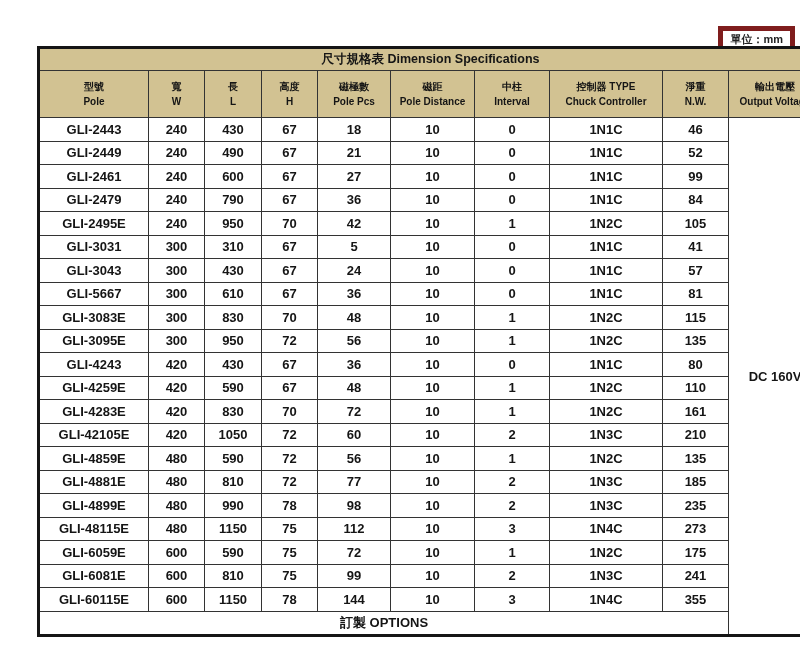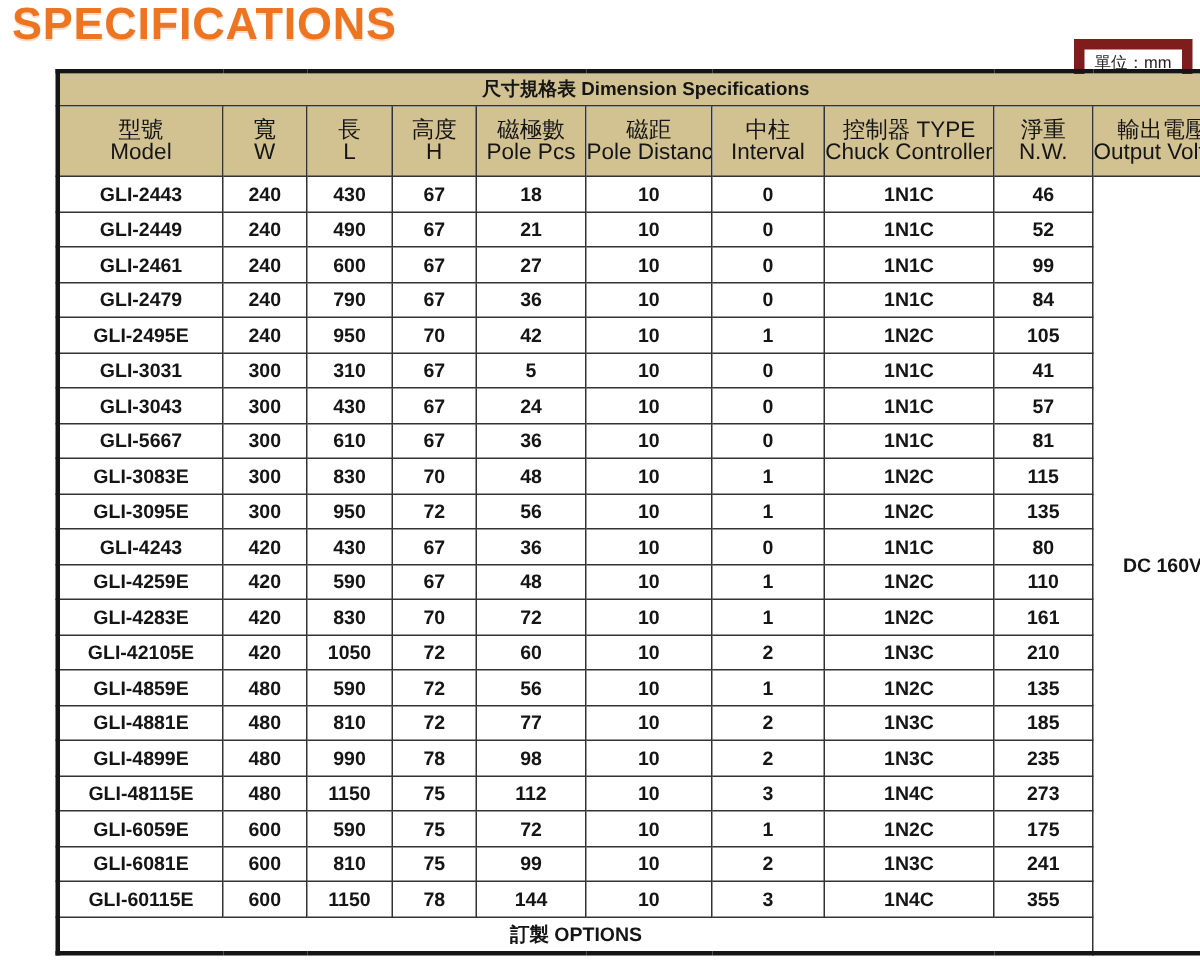--- a/index.html
+++ b/index.html
@@ -23,25 +23,25 @@
     font-size: 30px;
     font-weight: 800;
     letter-spacing: 0.5px;
     color: #ED7522;
     text-shadow: 0 1px 0 rgba(237,117,34,0.25);
   }
   .unit-label {
     position: absolute;
     top: 26px;
     right: 5px;
-    border: 7px solid #7f1d1d;
+    border: 5px solid #7f1d1d;
     background: #ffffff;
     padding: 1px 7px 2px 7px;
     font-size: 11px;
-    font-weight: normal;
+    font-weight: bold;
     color: #222222;
   }
   table.spec-table {
     position: absolute;
     top: 46px;
     left: 24px;
     width: 784px;
     border-collapse: collapse;
     table-layout: fixed;
     border: 3px solid #151515;
@@ -59,43 +59,42 @@
   }
   .spec-table thead th {
     background: #d2c292;
   }
   th.group-header {
     height: 21px;
     font-size: 12.5px;
   }
   tr.col-headers th {
     height: 46px;
-    font-size: 15px;
+    font-size: 10px;
     line-height: 15px;
-    font-weight: normal;
+    font-weight: bold;
   }
   .spec-table tbody td {
     background: #ffffff;
     height: 22.5px;
     font-size: 13px;
   }
   td.ov-cell {
     font-size: 13px;
     font-weight: bold;
   }
   td.options-cell {
     height: 19px;
     font-size: 12.5px;
   }
 </style>
 </head>
 <body>
 
 <div class="page">
-  <h1 class="page-title">SPECIFICATIONS</h1>
   <div class="unit-label">單位：mm</div>
 
   <table class="spec-table">
     <colgroup id="spec-cols">
         <col style="width: 110px;">
         <col style="width: 56px;">
         <col style="width: 57px;">
         <col style="width: 56px;">
         <col style="width: 73px;">
         <col style="width: 84px;">
@@ -104,21 +103,21 @@
         <col style="width: 66px;">
         <col style="width: 94px;">
       </colgroup>
     <thead>
       <tr>
         <th class="group-header" colspan="10">尺寸規格表 Dimension Specifications</th>
       </tr>
       <tr class="col-headers" id="col-headers">
           <th>
             <div>型號</div>
-            <div>Model</div>
+            <div>Pole</div>
           </th>
           <th>
             <div>寬</div>
             <div>W</div>
           </th>
           <th>
             <div>長</div>
             <div>L</div>
           </th>
           <th>

